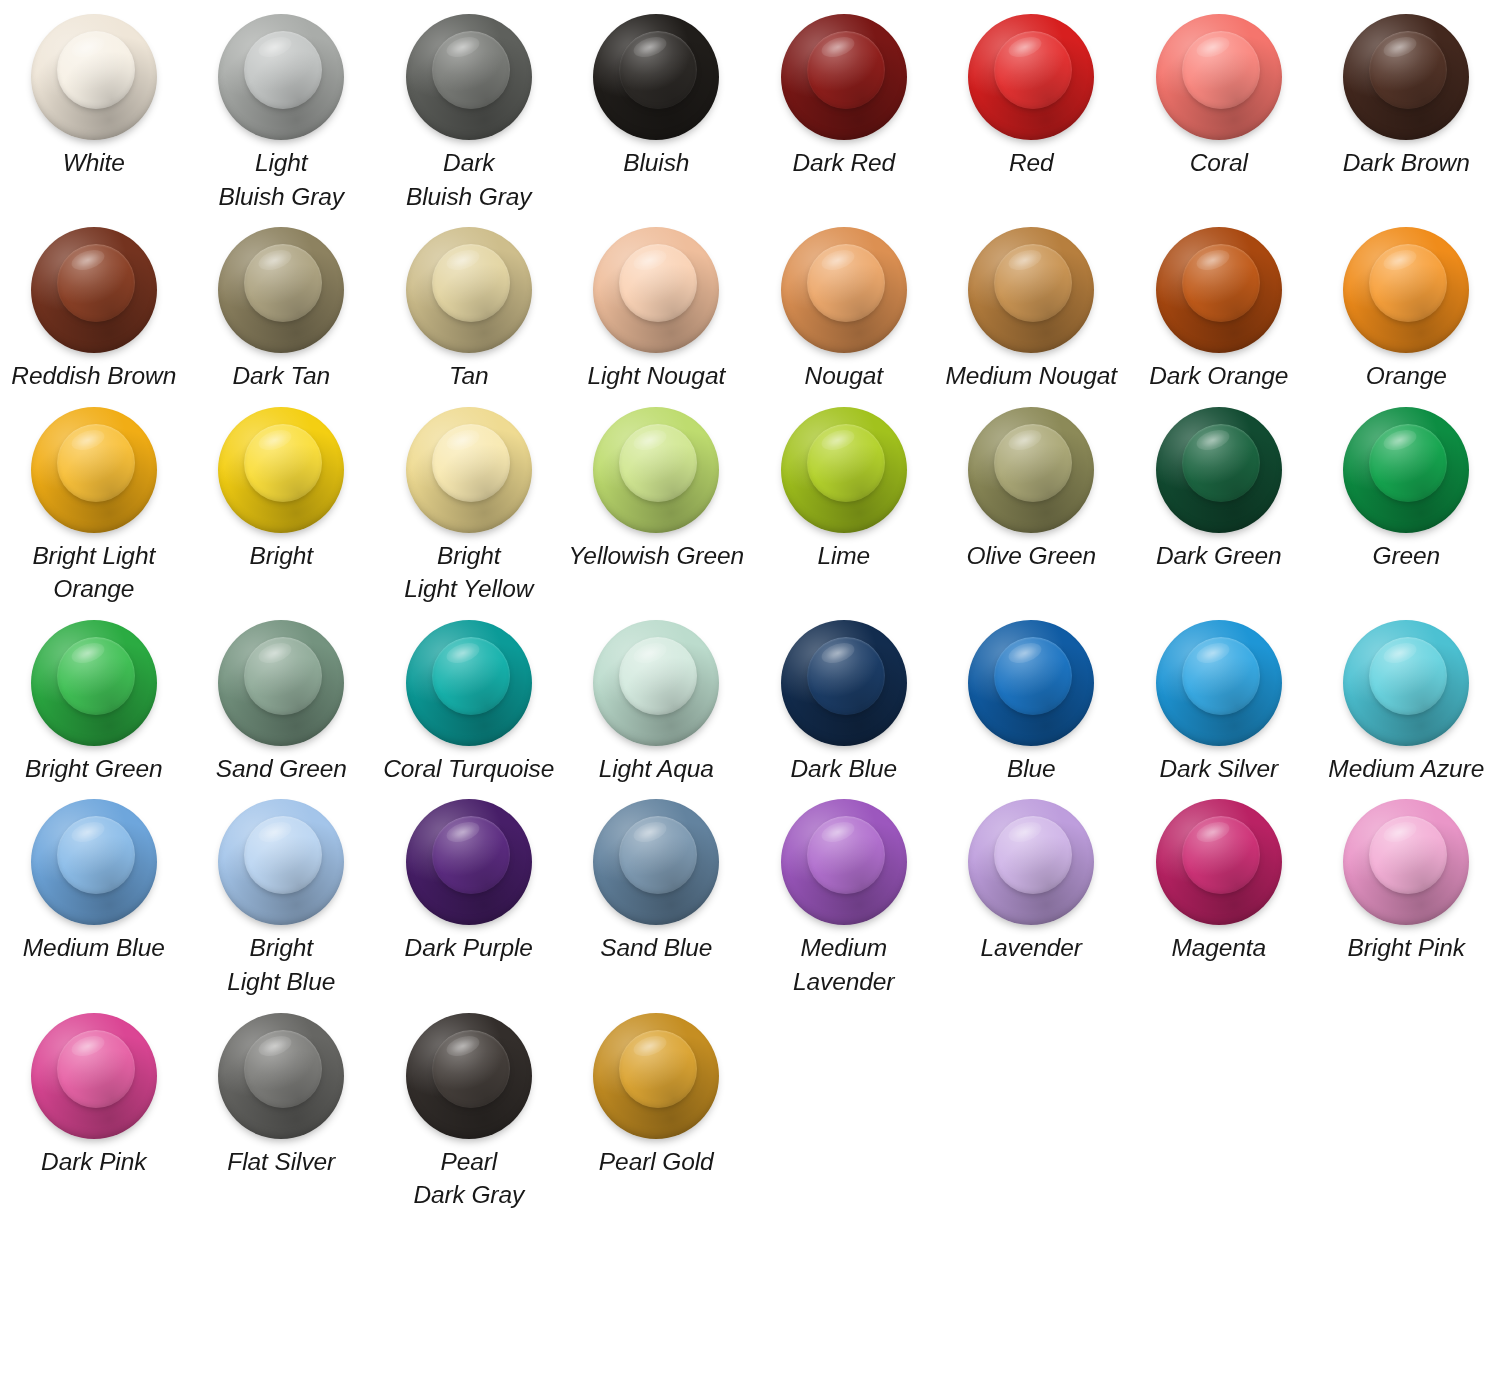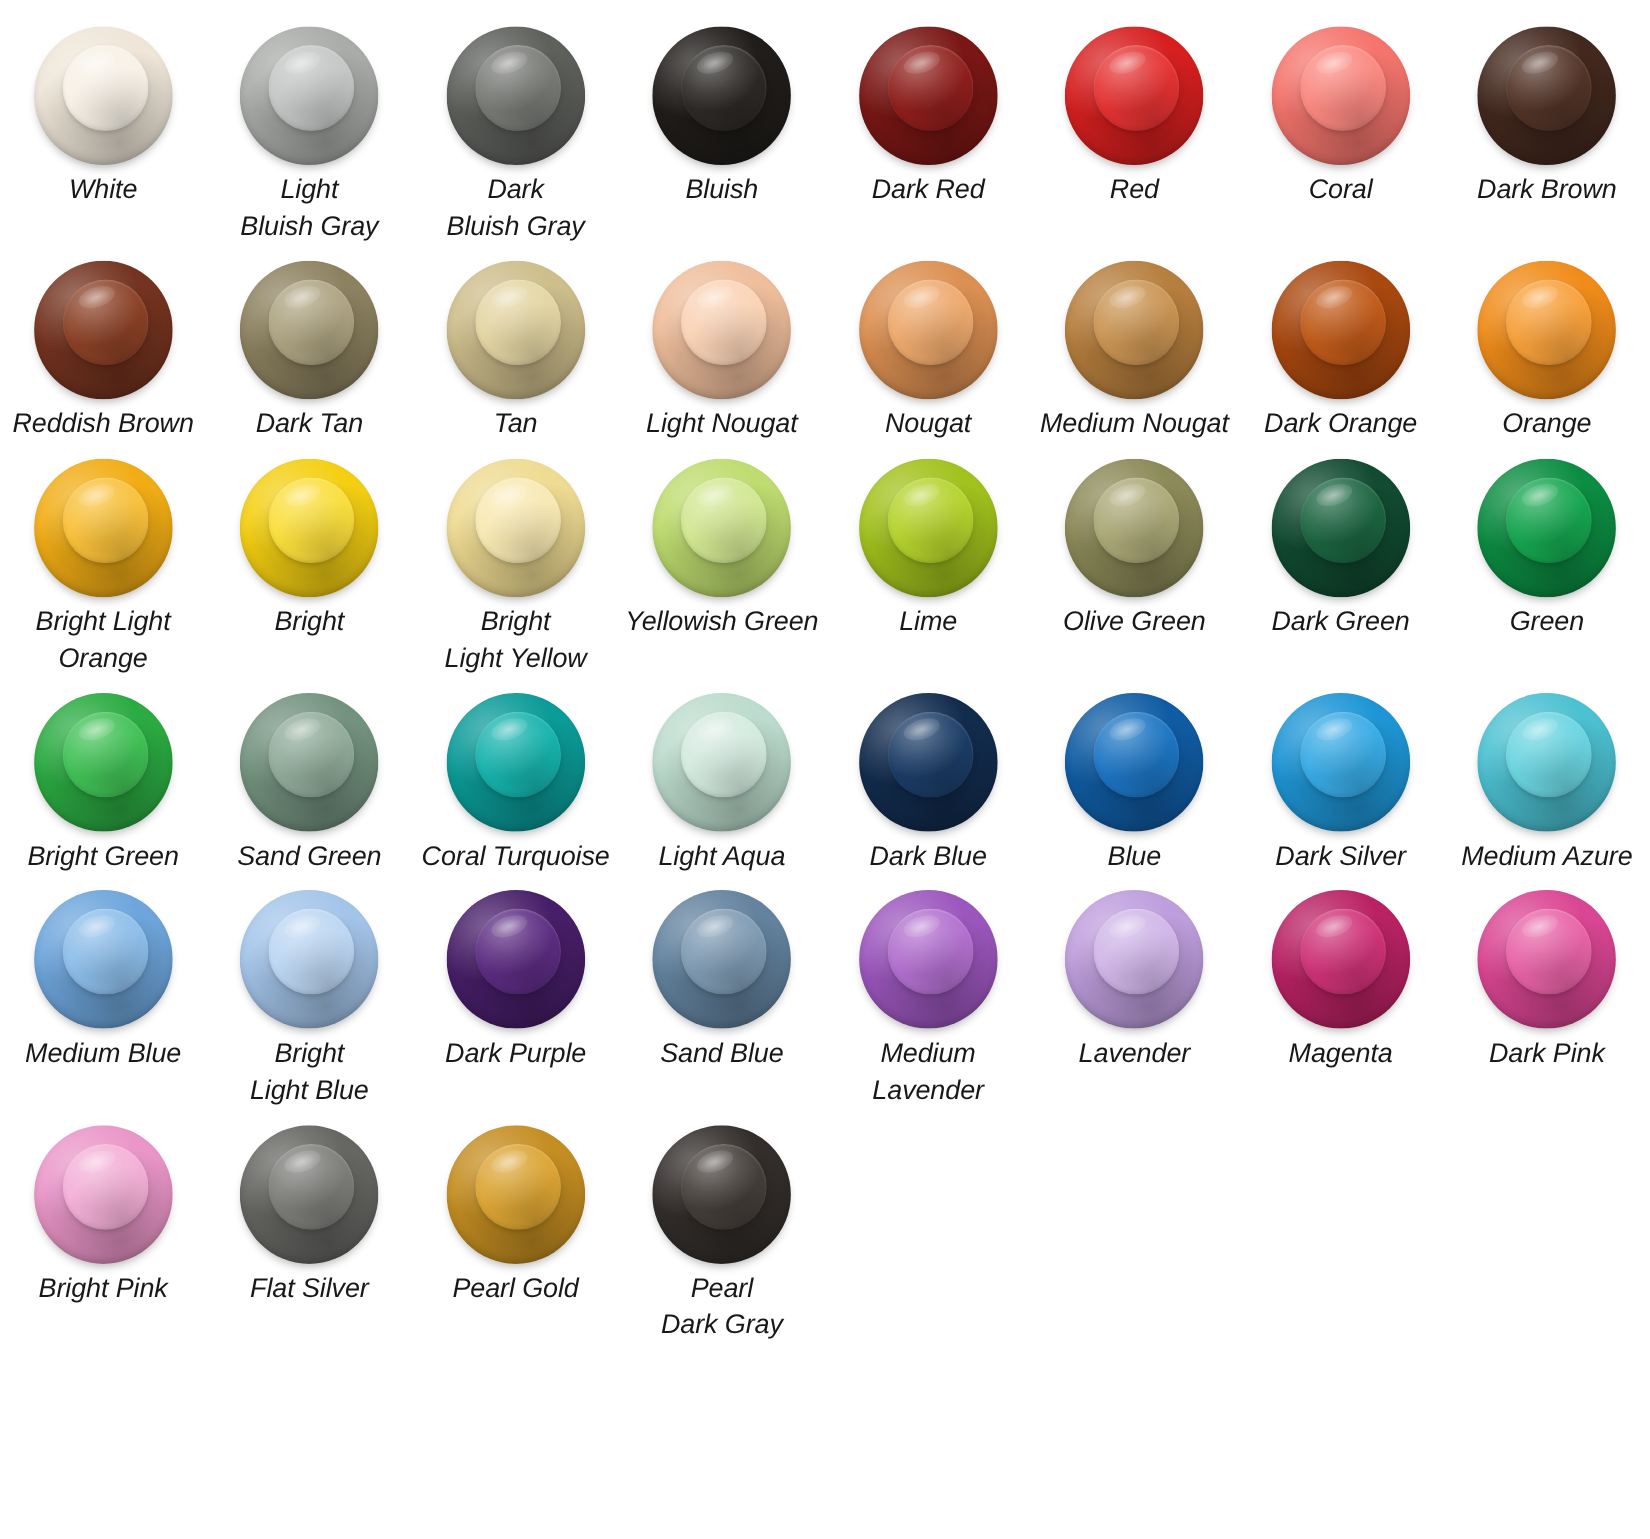--- a/index.html
+++ b/index.html
@@ -13,21 +13,21 @@
     height: 1399px;
     font-family: "Liberation Sans", sans-serif;
     overflow: hidden;
   }
 
   #swatch-grid {
     display: grid;
     grid-template-columns: repeat(8, 187.5px);
     grid-auto-rows: min-content;
     width: 1303px;
-    padding-top: 16px;
+    padding-top: 6px;
     box-sizing: border-box;
   }
 
   .swatch-cell {
     display: flex;
     flex-direction: column;
     align-items: center;
     padding-bottom: 6px;
   }
 
@@ -417,53 +417,53 @@
     </div>
     <div class="swatch-cell">
       <div class="stud" style="--base: #BA2264; --top: #CE3277;">
         <div class="stud-base"></div>
         <div class="stud-top"></div>
         <div class="stud-glint"></div>
       </div>
       <div class="swatch-label">Magenta</div>
     </div>
     <div class="swatch-cell">
+      <div class="stud" style="--base: #EA96C8; --top: #F3AFD6;">
+        <div class="stud-base"></div>
+        <div class="stud-top"></div>
+        <div class="stud-glint"></div>
+      </div>
+      <div class="swatch-label">Bright Pink</div>
+    </div>
+    <div class="swatch-cell">
       <div class="stud" style="--base: #DB4694; --top: #E763A6;">
         <div class="stud-base"></div>
         <div class="stud-top"></div>
         <div class="stud-glint"></div>
       </div>
       <div class="swatch-label">Dark Pink</div>
     </div>
     <div class="swatch-cell">
-      <div class="stud" style="--base: #EA96C8; --top: #F3AFD6;">
-        <div class="stud-base"></div>
-        <div class="stud-top"></div>
-        <div class="stud-glint"></div>
-      </div>
-      <div class="swatch-label">Bright Pink</div>
-    </div>
-    <div class="swatch-cell">
       <div class="stud" style="--base: #666663; --top: #7C7C79;">
         <div class="stud-base"></div>
         <div class="stud-top"></div>
         <div class="stud-glint"></div>
       </div>
       <div class="swatch-label">Flat Silver</div>
-    </div>
-    <div class="swatch-cell">
-      <div class="stud" style="--base: #C58E22; --top: #DBA433;">
-        <div class="stud-base"></div>
-        <div class="stud-top"></div>
-        <div class="stud-glint"></div>
-      </div>
-      <div class="swatch-label">Pearl Gold</div>
     </div>
     <div class="swatch-cell">
       <div class="stud" style="--base: #332E2B; --top: #443E3A;">
         <div class="stud-base"></div>
         <div class="stud-top"></div>
         <div class="stud-glint"></div>
       </div>
       <div class="swatch-label">Pearl
 Dark Gray</div>
     </div>
+    <div class="swatch-cell">
+      <div class="stud" style="--base: #C58E22; --top: #DBA433;">
+        <div class="stud-base"></div>
+        <div class="stud-top"></div>
+        <div class="stud-glint"></div>
+      </div>
+      <div class="swatch-label">Pearl Gold</div>
+    </div>
   </div>
 
 </body></html>

